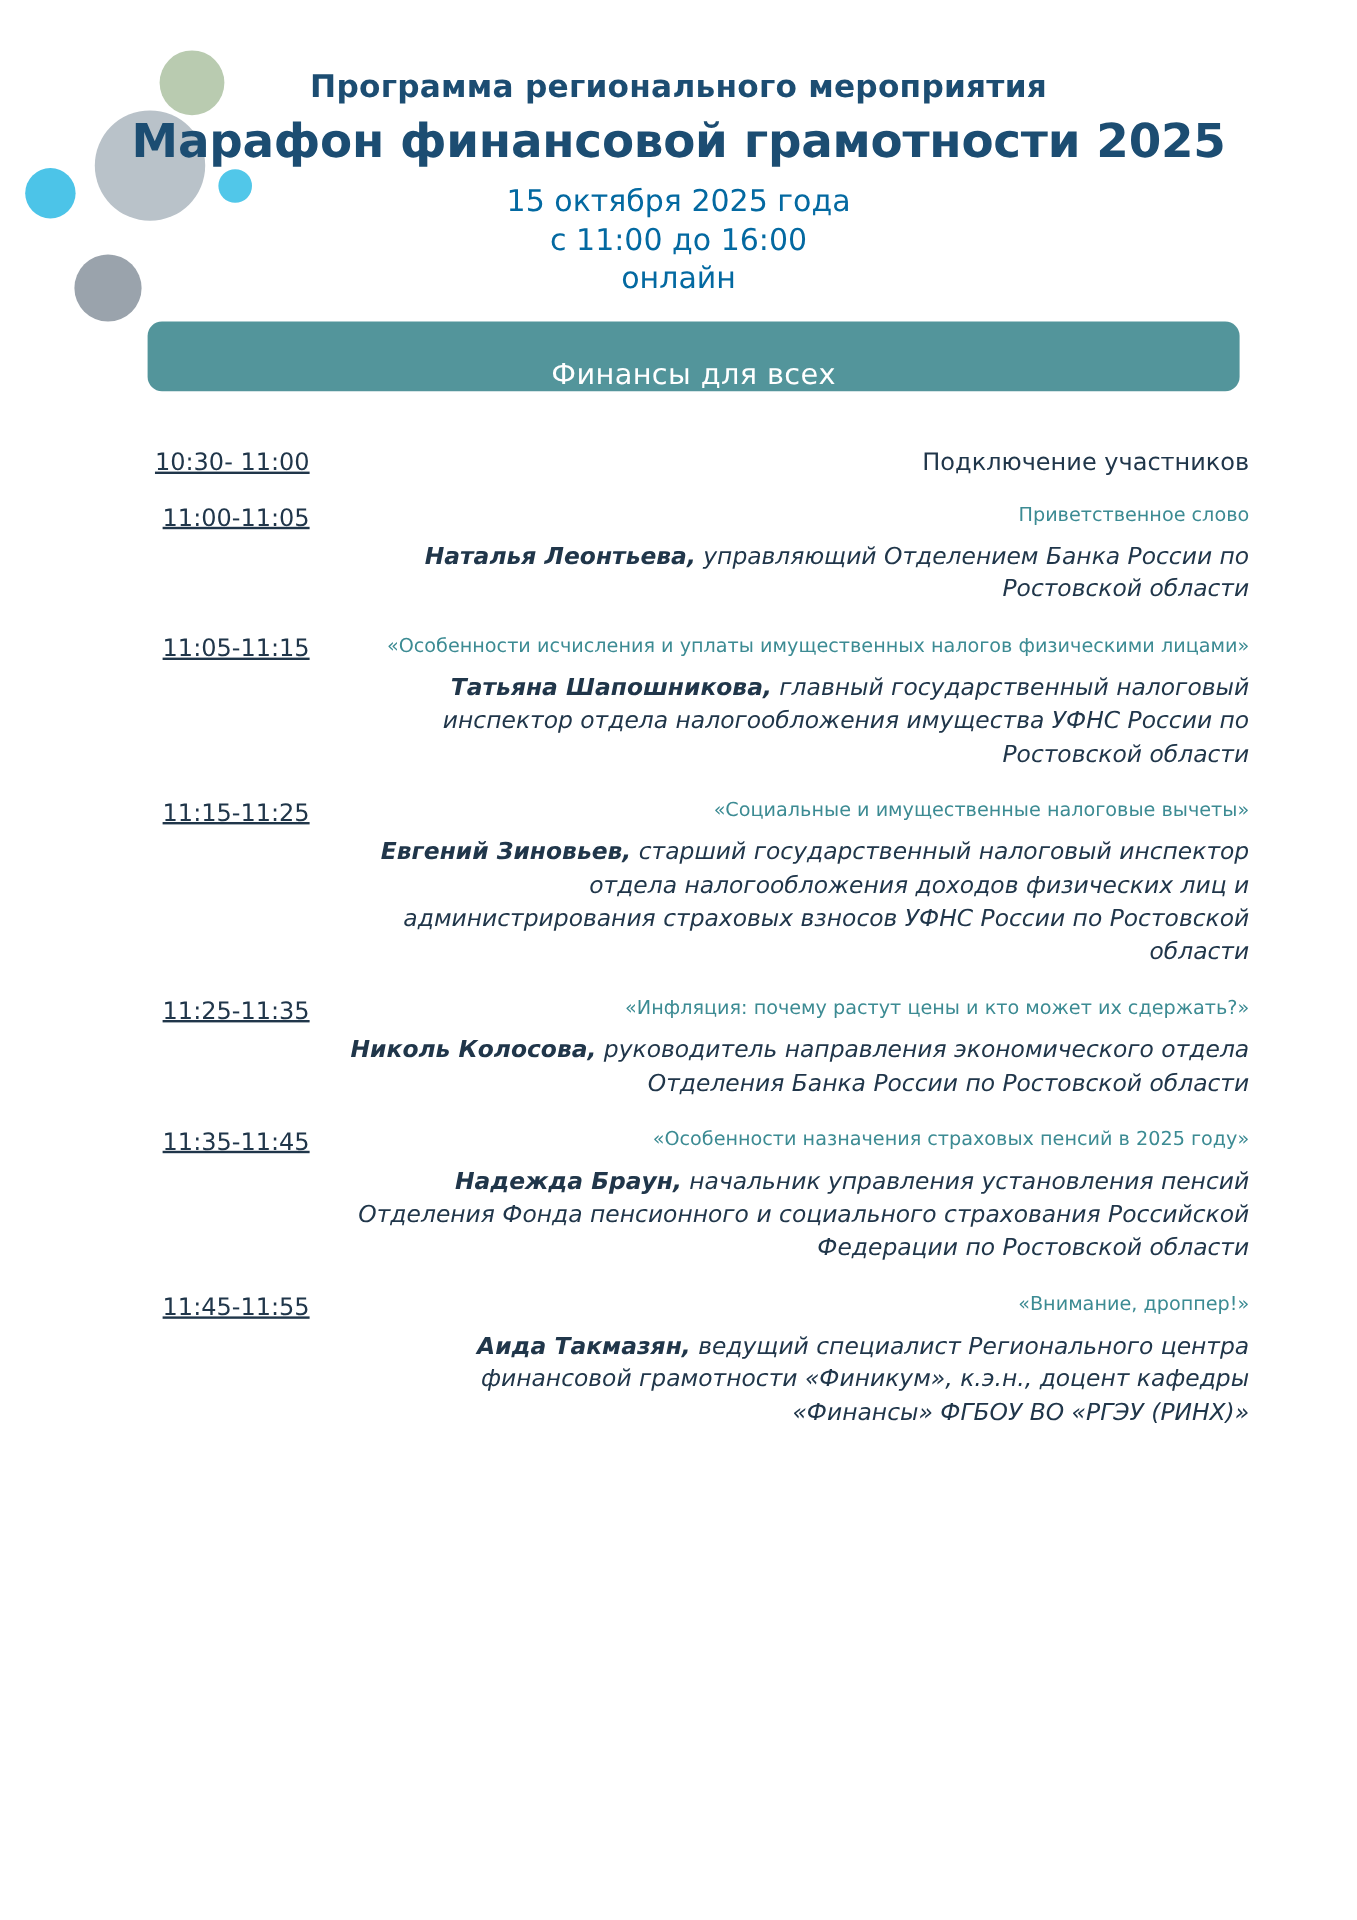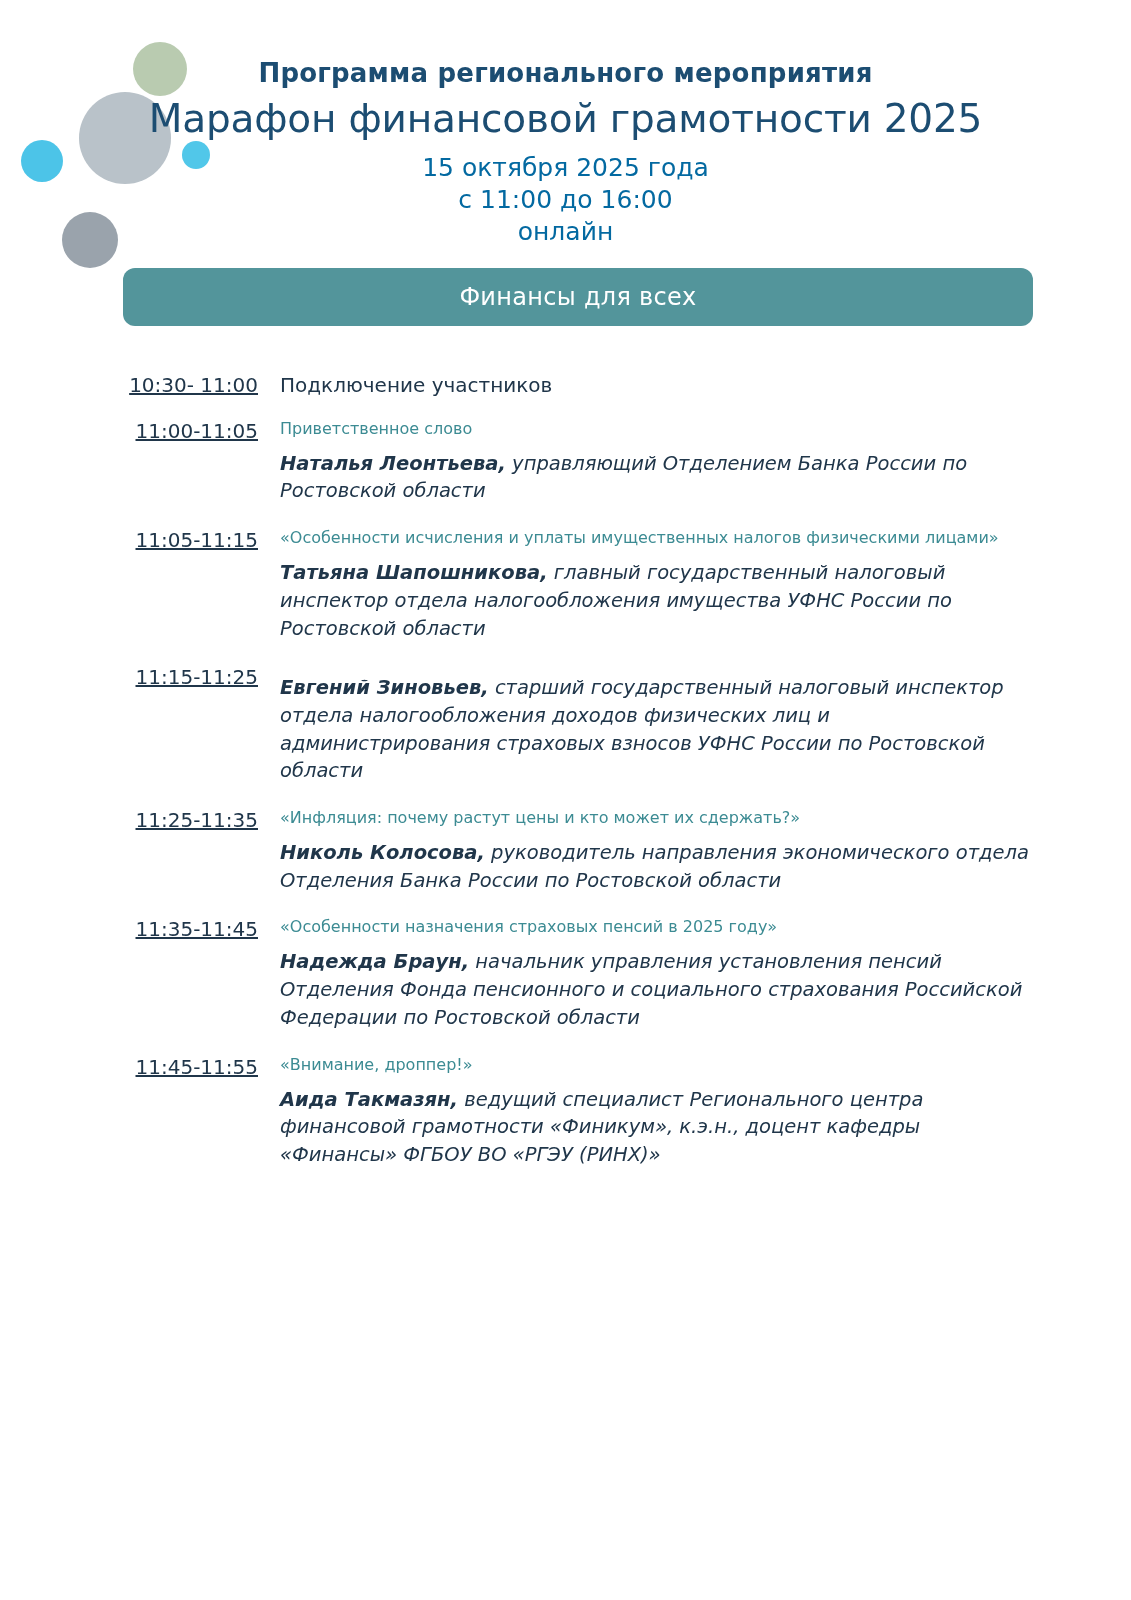--- a/index.html
+++ b/index.html
@@ -35,42 +35,42 @@
     padding-top: 58px;
   }
   .prog-line {
     font-size: 26px;
     font-weight: bold;
     color: #1c4d72;
     letter-spacing: .2px;
   }
   .main-title {
     font-size: 39px;
-    font-weight: normal;
+    font-weight: bold;
     color: #1c4d72;
     margin-top: 8px;
     letter-spacing: -.2px;
   }
   .sub-line {
     font-size: 25px;
     color: #0369a1;
     margin-top: 12px;
   }
   .sub-line.small { margin-top: 3px; }
 
   
   .banner {
     position: relative;
     z-index: 2;
     margin: 22px 98px 0 123px;
     height: 58px;
     background: #53959b;
     border-radius: 12px;
     display: flex;
-    align-items: center;
+    align-items: flex-end;
     justify-content: center;
   }
   .banner-text {
     color: #ffffff;
     font-size: 24px;
     letter-spacing: .3px;
   }
 
   
   .agenda {
@@ -89,21 +89,21 @@
     flex: 0 0 160px;
     font-size: 20px;
     color: #20364a;
     text-align: right;
     padding-right: 22px;
     box-sizing: border-box;
     line-height: 1.35;
     white-space: nowrap;
     text-decoration: underline;
   }
-  .body { flex: 1 1 auto; }
+  .body { flex: 1 1 auto; text-align: right; }
   .topic {
     font-size: 16px;
     color: #3c8b93;
     line-height: 1.38;
   }
   .topic.plain {
     color: #20364a;
     font-size: 20px;
   }
   .speaker {
@@ -157,20 +157,21 @@
     <div class="row">
       <div class="time">11:05-11:15</div>
       <div class="body">
         <div class="topic">«Особенности исчисления и уплаты имущественных налогов физическими лицами»</div>
         <div class="speaker"><b>Татьяна Шапошникова,</b><span> главный государственный налоговый инспектор отдела налогообложения имущества УФНС России по Ростовской области</span></div>
       </div>
     </div>
     <div class="row">
       <div class="time">11:15-11:25</div>
       <div class="body">
+        <div class="topic">«Социальные и имущественные налоговые вычеты»</div>
         <div class="speaker"><b>Евгений Зиновьев,</b><span> старший государственный налоговый инспектор отдела налогообложения доходов физических лиц и администрирования страховых взносов УФНС России по Ростовской области</span></div>
       </div>
     </div>
     <div class="row">
       <div class="time">11:25-11:35</div>
       <div class="body">
         <div class="topic">«Инфляция: почему растут цены и кто может их сдержать?»</div>
         <div class="speaker"><b>Николь Колосова,</b><span> руководитель направления экономического отдела Отделения Банка России по Ростовской области</span></div>
       </div>
     </div>

